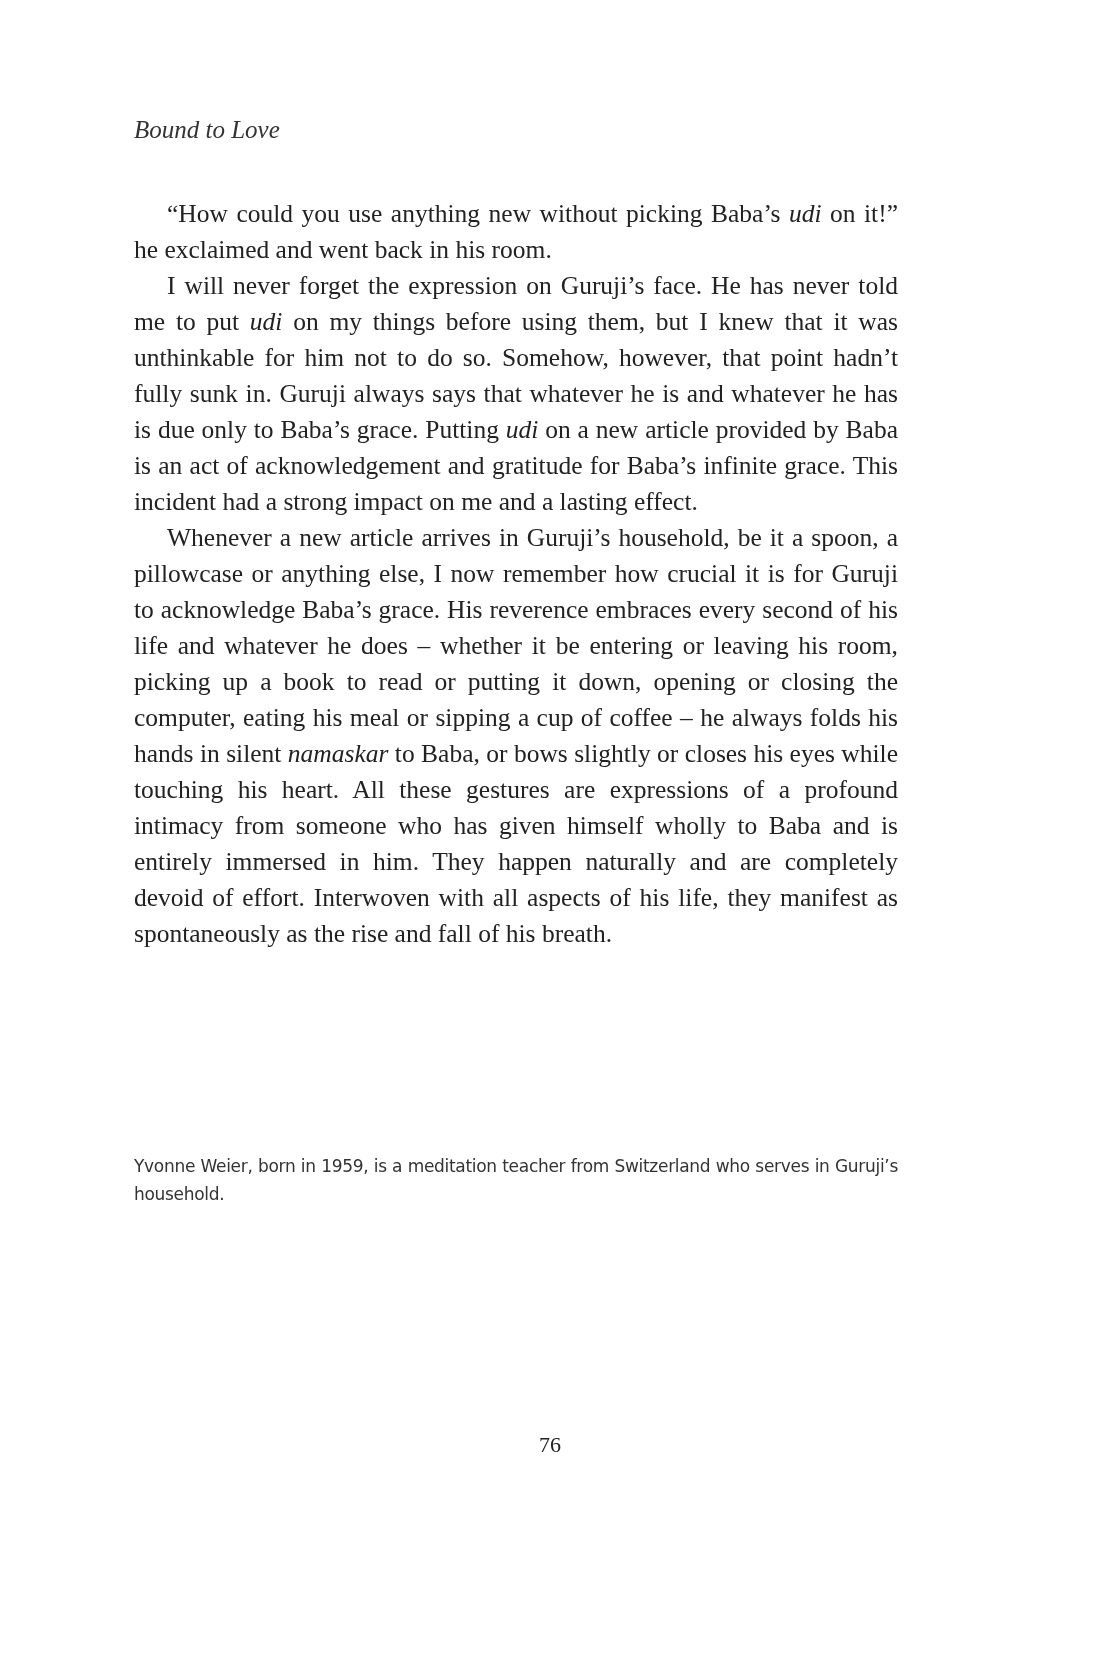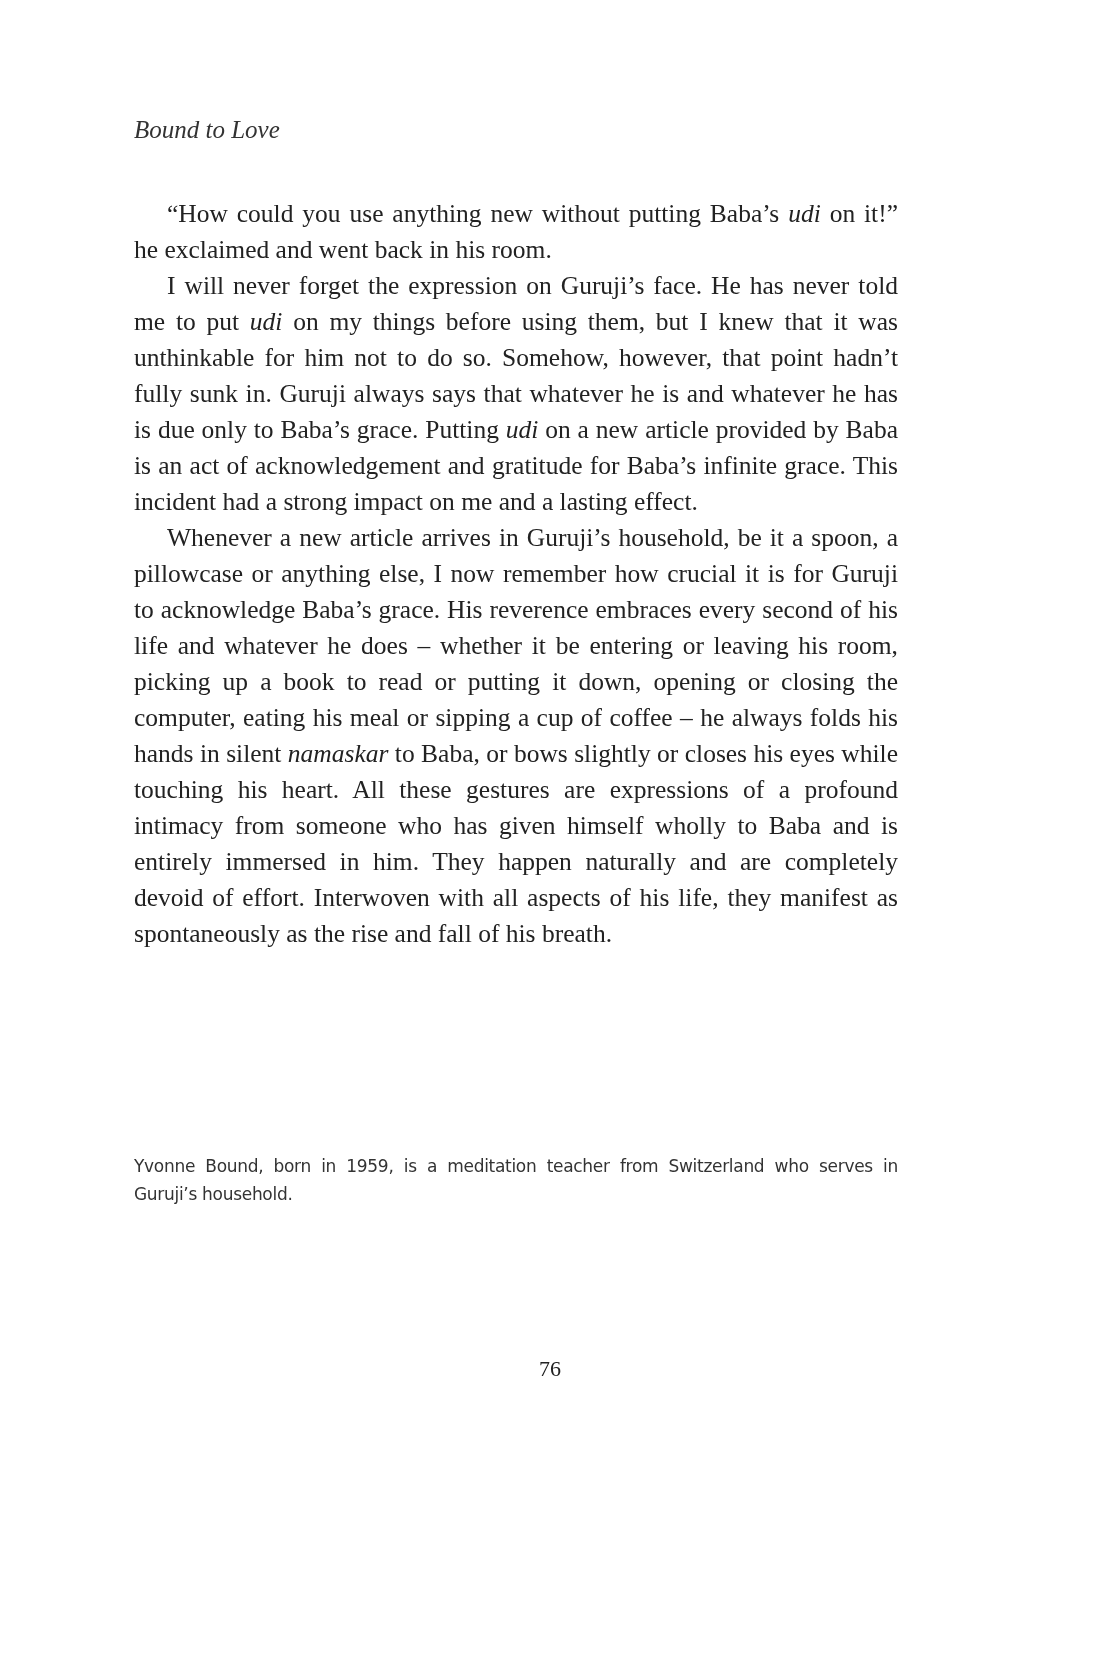--- a/index.html
+++ b/index.html
@@ -2,31 +2,31 @@
 <html><head>
 <meta charset="utf-8">
 <style>
   html, body { margin:0; padding:0; background:#ffffff; }
   body { width:1100px; height:1674px; position:relative; overflow:hidden; }
   .page { position:absolute; left:0; top:0; width:1100px; height:1360px; background:#fff; color:#222; }
   .running-head { position:absolute; left:134px; top:116px; font-family:"Liberation Serif","DejaVu Serif",serif; font-style:italic; font-size:25px; color:#333; }
   .body-text { position:absolute; left:134px; top:196px; width:764px; font-family:"Liberation Serif","DejaVu Serif",serif; font-size:25.5px; line-height:36px; color:#222; text-align:justify; }
   .body-text p { margin:0; text-indent:33px; }
   .bio { position:absolute; left:134px; top:1152px; width:764px; font-family:"DejaVu Sans","Liberation Sans",sans-serif; font-size:17px; line-height:28px; color:#333; text-align:justify; letter-spacing:-0.3px; }
-  .page-number { position:absolute; left:0; width:1100px; top:1356px; text-align:center; font-family:"Liberation Serif","DejaVu Serif",serif; font-size:22px; color:#222; }
+  .page-number { position:absolute; left:0; width:1100px; top:1432px; text-align:center; font-family:"Liberation Serif","DejaVu Serif",serif; font-size:22px; color:#222; }
   em { font-style:italic;margin-top:12px; }
 </style>
 </head>
 <body>
 
 <div class="page">
   <div class="running-head">Bound to Love</div>
 
   <div class="body-text">
-    <p><span>“How could you use anything new without putting Baba’s </span><em>udi</em><span> on it!” he exclaimed and went back in his room.</span></p>
+    <p><span>“How could you use anything new without picking Baba’s </span><em>udi</em><span> on it!” he exclaimed and went back in his room.</span></p>
     <p><span>I will never forget the expression on Guruji’s face. He has never told me to put </span><em>udi</em><span> on my things before using them, but I knew that it was unthinkable for him not to do so. Somehow, however, that point hadn’t fully sunk in. Guruji always says that whatever he is and whatever he has is due only to Baba’s grace. Putting </span><em>udi</em><span> on a new article provided by Baba is an act of acknowledgement and gratitude for Baba’s infinite grace. This incident had a strong impact on me and a lasting effect.</span></p>
     <p><span>Whenever a new article arrives in Guruji’s household, be it a spoon, a pillowcase or anything else, I now remember how crucial it is for Guruji to acknowledge Baba’s grace. His reverence embraces every second of his life and whatever he does – whether it be entering or leaving his room, picking up a book to read or putting it down, opening or closing the computer, eating his meal or sipping a cup of coffee – he always folds his hands in silent </span><em>namaskar</em><span> to Baba, or bows slightly or closes his eyes while touching his heart. All these gestures are expressions of a profound intimacy from someone who has given himself wholly to Baba and is entirely immersed in him. They happen naturally and are completely devoid of effort. Interwoven with all aspects of his life, they manifest as spontaneously as the rise and fall of his breath.</span></p>
   </div>
 
-  <div class="bio">Yvonne Bound, born in 1959, is a meditation teacher from Switzerland who serves in Guruji’s household.</div>
+  <div class="bio">Yvonne Weier, born in 1959, is a meditation teacher from Switzerland who serves in Guruji’s household.</div>
 
   <div class="page-number">76</div>
 </div>
 
 </body></html>

